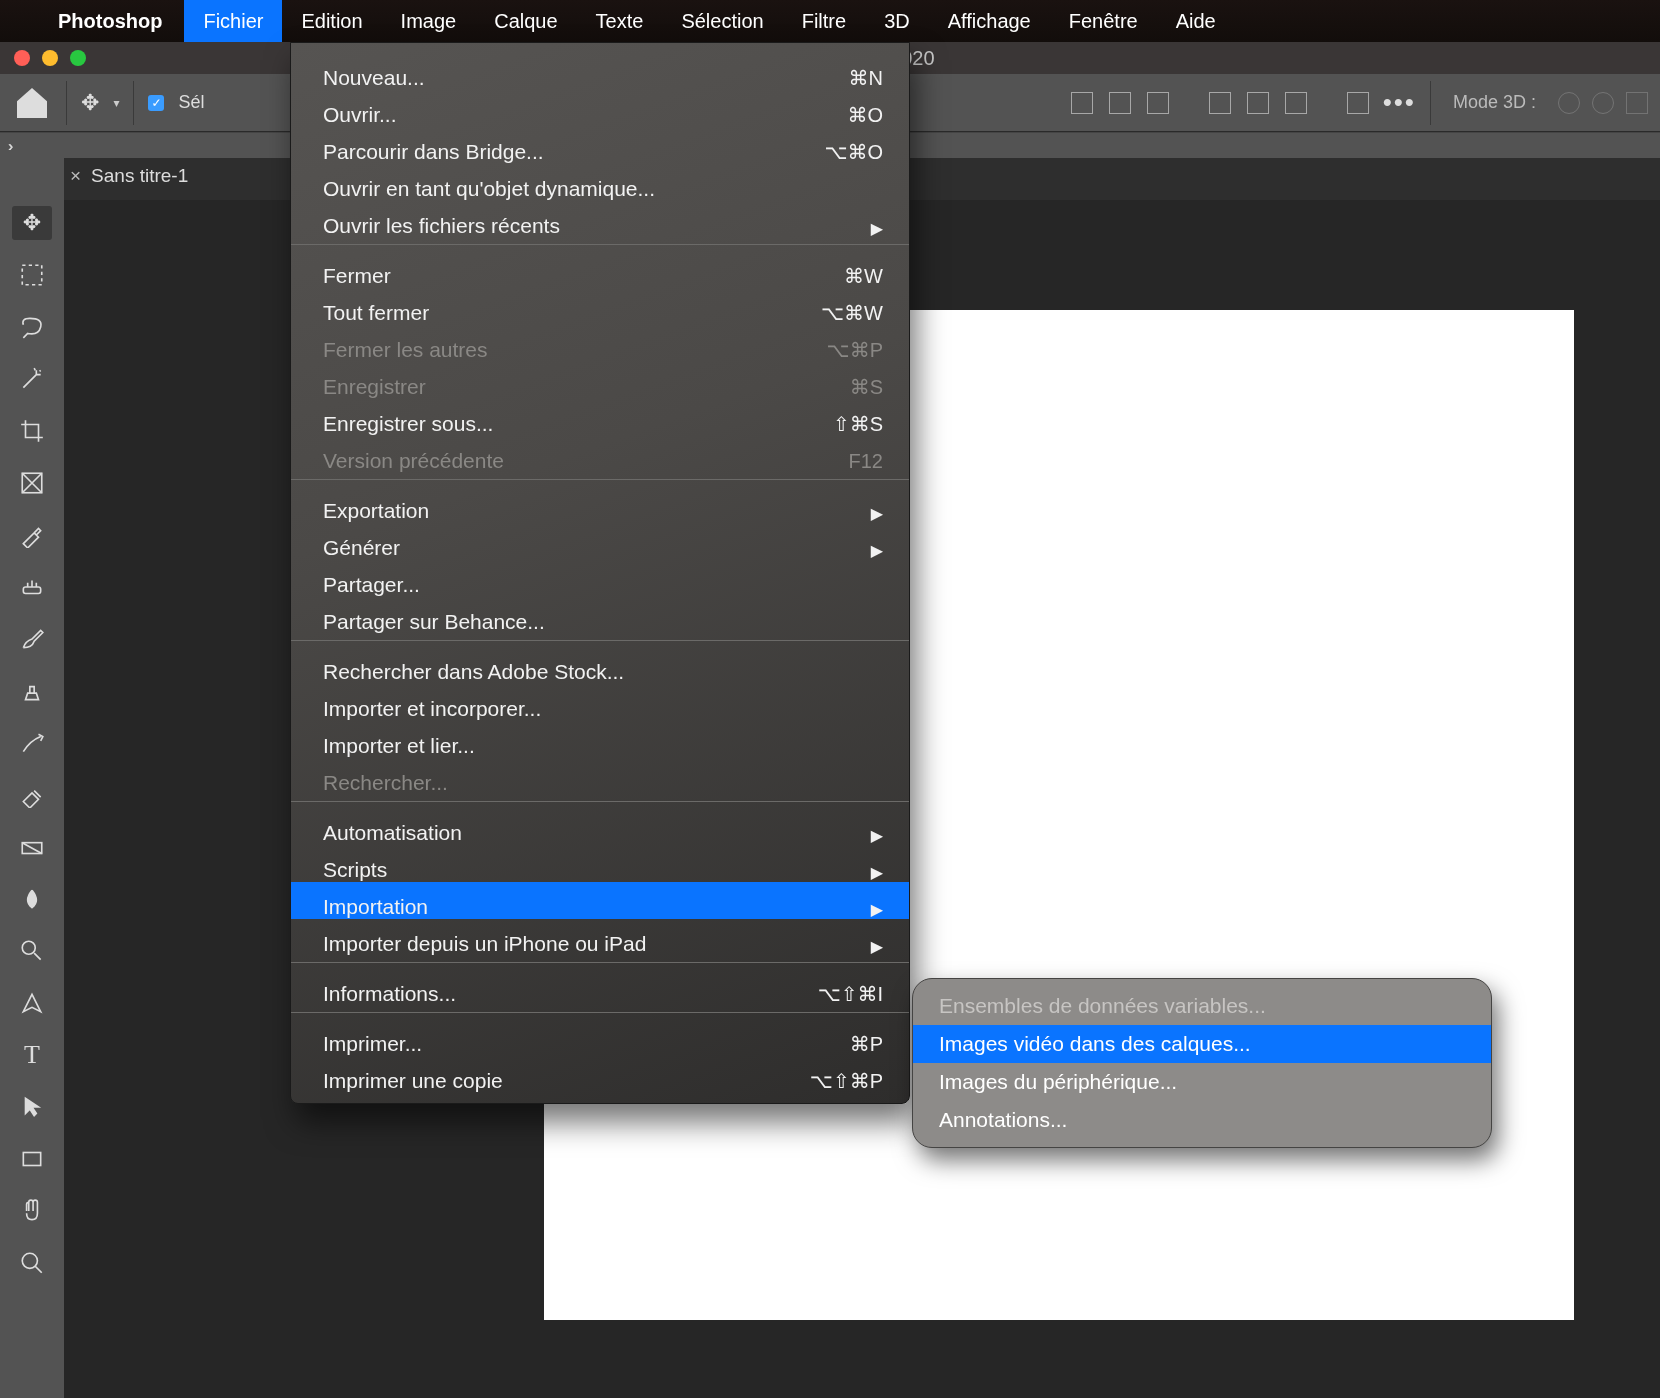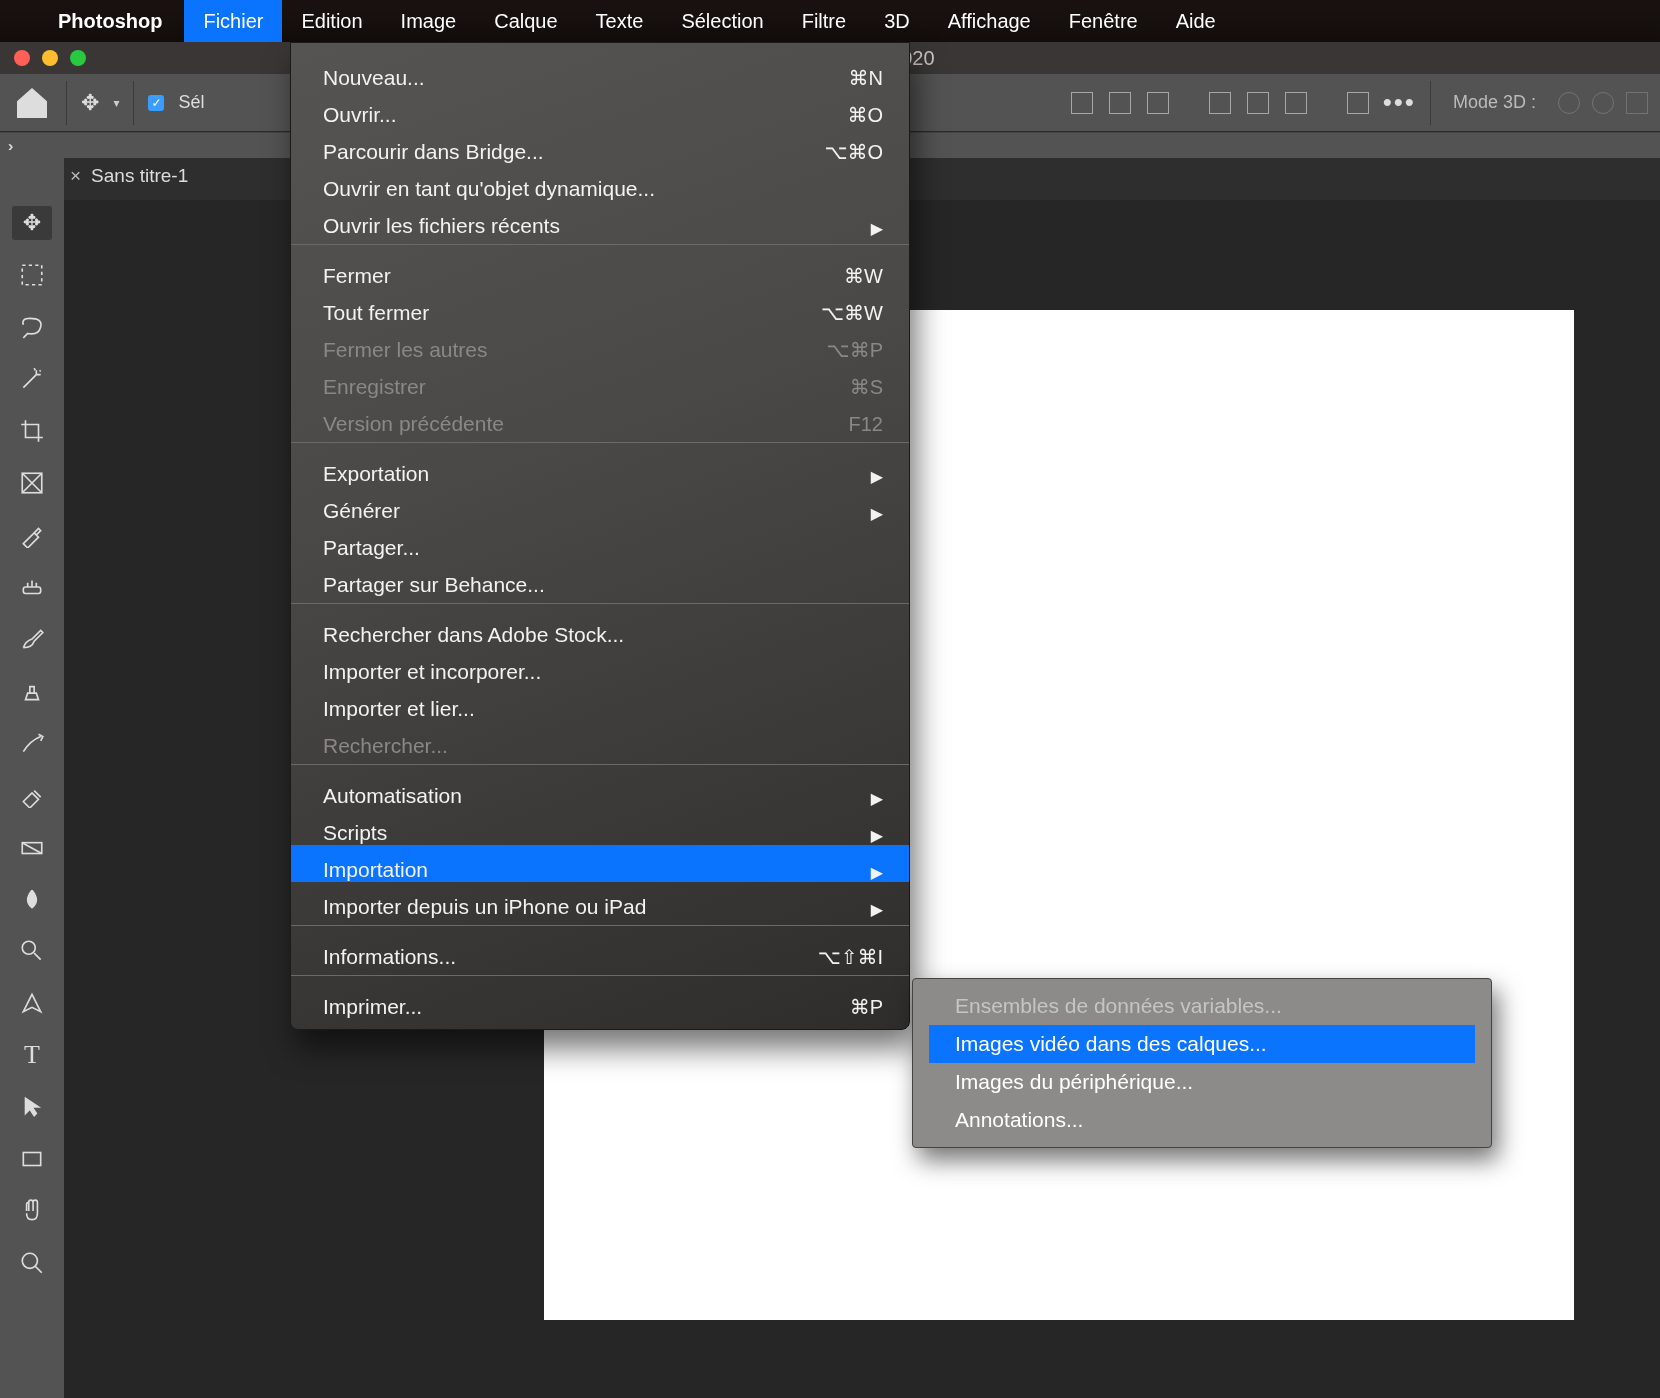--- a/index.html
+++ b/index.html
@@ -56,21 +56,21 @@
 
 .dropdown { position:absolute; left:290px; top:42px; width:620px; background: linear-gradient(160deg, #565452 0%, #4b4947 40%, #2e2d2c 100%); border:1px solid #1a1a1a; border-radius:0 0 8px 8px; box-shadow: 6px 18px 30px rgba(0,0,0,.55); padding: 10px 0; }
 .dropdown .row { display:flex; align-items:flex-end; height:37px; padding: 0 26px 0 32px; font-size:21px; color:#f2f2f2; cursor:default; }
 .dropdown .row.disabled { color:#8a8885; }
 .dropdown .row.highlight { background:#0a74ff; }
 .dropdown .row .sc { margin-left:auto; color:inherit; font-size:20px; }
 .dropdown .row .sub { margin-left:auto; font-size:16px; }
 .dropdown hr { border:none; border-top:1px solid #6b6a68; margin:6px 0; }
 
 
-.submenu { position:absolute; left:912px; top:978px; width:580px; background: #8d8b89; border:1px solid #454443; border-radius:4px; box-shadow: 6px 12px 24px rgba(0,0,0,.55); padding:8px 16px; }
+.submenu { position:absolute; left:912px; top:978px; width:580px; background: #8d8b89; border:1px solid #454443; border-radius:20px; box-shadow: 6px 12px 24px rgba(0,0,0,.55); padding:8px 0; }
 .submenu .row { display:flex; align-items:center; height:38px; padding:0 26px; font-size:21px; color:#fff; }
 .submenu .row.disabled { color:#c7c5c3; }
 .submenu .row.highlight { background:#0a74ff; }
 </style>
 </head>
 <body>
 
 <div class="menubar">
   <span class="apple"></span>
   <span class="app-name">Photoshop</span>
@@ -275,20 +275,24 @@
       <span class="sc">⌥⌘W</span>
     </div>
     <div class="row disabled">
       <span>Fermer les autres</span>
       <span class="sc">⌥⌘P</span>
     </div>
     <div class="row disabled">
       <span>Enregistrer</span>
       <span class="sc">⌘S</span>
     </div>
+    <div class="row">
+      <span>Enregistrer sous...</span>
+      <span class="sc">⇧⌘S</span>
+    </div>
     <div class="row disabled">
       <span>Version précédente</span>
       <span class="sc">F12</span>
     </div>
     <hr>
     <div class="row">
       <span>Exportation</span>
       <span class="sub">▶</span>
     </div>
     <div class="row">
@@ -333,20 +337,24 @@
     </div>
     <hr>
     <div class="row">
       <span>Informations...</span>
       <span class="sc">⌥⇧⌘I</span>
     </div>
     <hr>
     <div class="row">
       <span>Imprimer...</span>
       <span class="sc">⌘P</span>
+    </div>
+    <div class="row">
+      <span>Imprimer une copie</span>
+      <span class="sc">⌥⇧⌘P</span>
     </div>
   </div>
 
 <div class="submenu" id="import-submenu">
     <div class="row disabled">Ensembles de données variables...</div>
     <div class="row highlight">Images vidéo dans des calques...</div>
     <div class="row">Images du périphérique...</div>
     <div class="row">Annotations...</div>
   </div>
 

